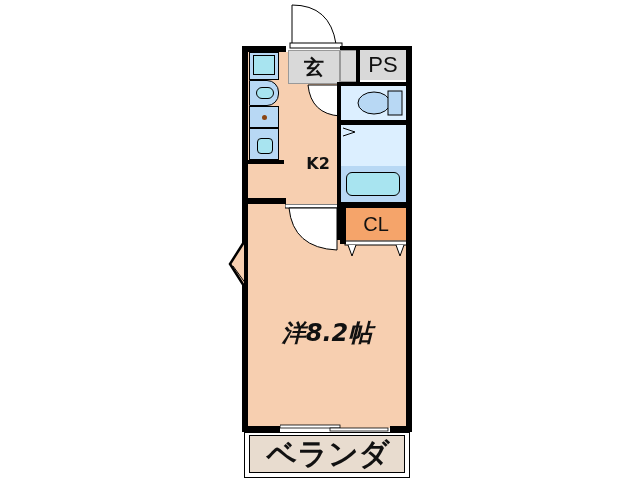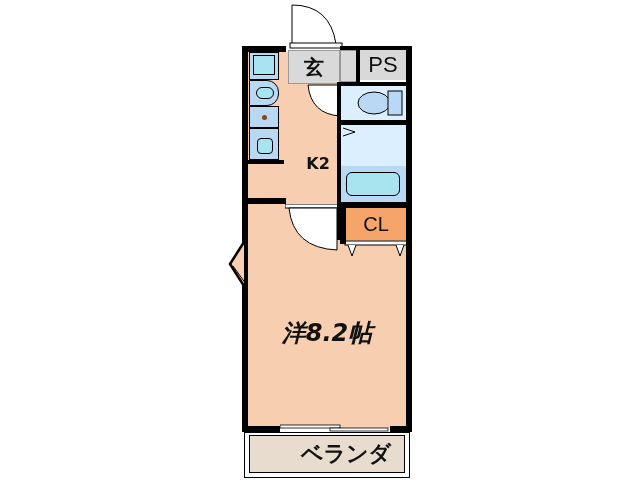--- a/index.html
+++ b/index.html
@@ -71,21 +71,21 @@
   <rect x="0" y="0" width="54" height="4" fill="#fff" stroke="#000" stroke-width="1"></rect>
   <path d="M4 4 Q8 44 52 46 L52 4 Z" fill="#fff" stroke="#000" stroke-width="1"></path>
 </svg>
 
 <div class="label bold-jp" style="left:296px;top:136px;width:44px;height:30px;font-size:16px;margin-top:12px;">K2</div>
 <div class="label bold-jp" style="left:262px;top:316px;width:130px;height:34px;font-size:24px;font-style:italic;">洋8.2帖</div>
 
 <div class="abs" style="left:244px;top:432px;width:166px;height:46px;background:#fff;border:1px solid #000;">
   <div class="abs" style="left:4px;top:2px;width:156px;height:38px;background:#e8dccf;border:1px solid #000;"></div>
 </div>
-<div class="label bold-jp" style="left:268px;top:436px;width:156px;height:36px;font-size:22px;">ベランダ</div>
+<div class="label bold-jp" style="left:250px;top:436px;width:156px;height:36px;font-size:30px;">ベランダ</div>
 
 <svg class="abs" style="left:280px;top:424px;width:110px;height:10px;">
   <rect x="0" y="1" width="60" height="3" fill="#fff" stroke="#000" stroke-width="0.8"></rect>
   <rect x="50" y="4" width="58" height="3" fill="#fff" stroke="#000" stroke-width="0.8"></rect>
 </svg>
 
 <div class="wall" style="left:242px;top:46px;width:6px;height:386px;"></div>
 <div class="wall" style="left:406px;top:46px;width:6px;height:386px;"></div>
 <div class="wall" style="left:242px;top:46px;width:44px;height:6px;"></div>
 <div class="wall" style="left:340px;top:46px;width:72px;height:4px;"></div>

